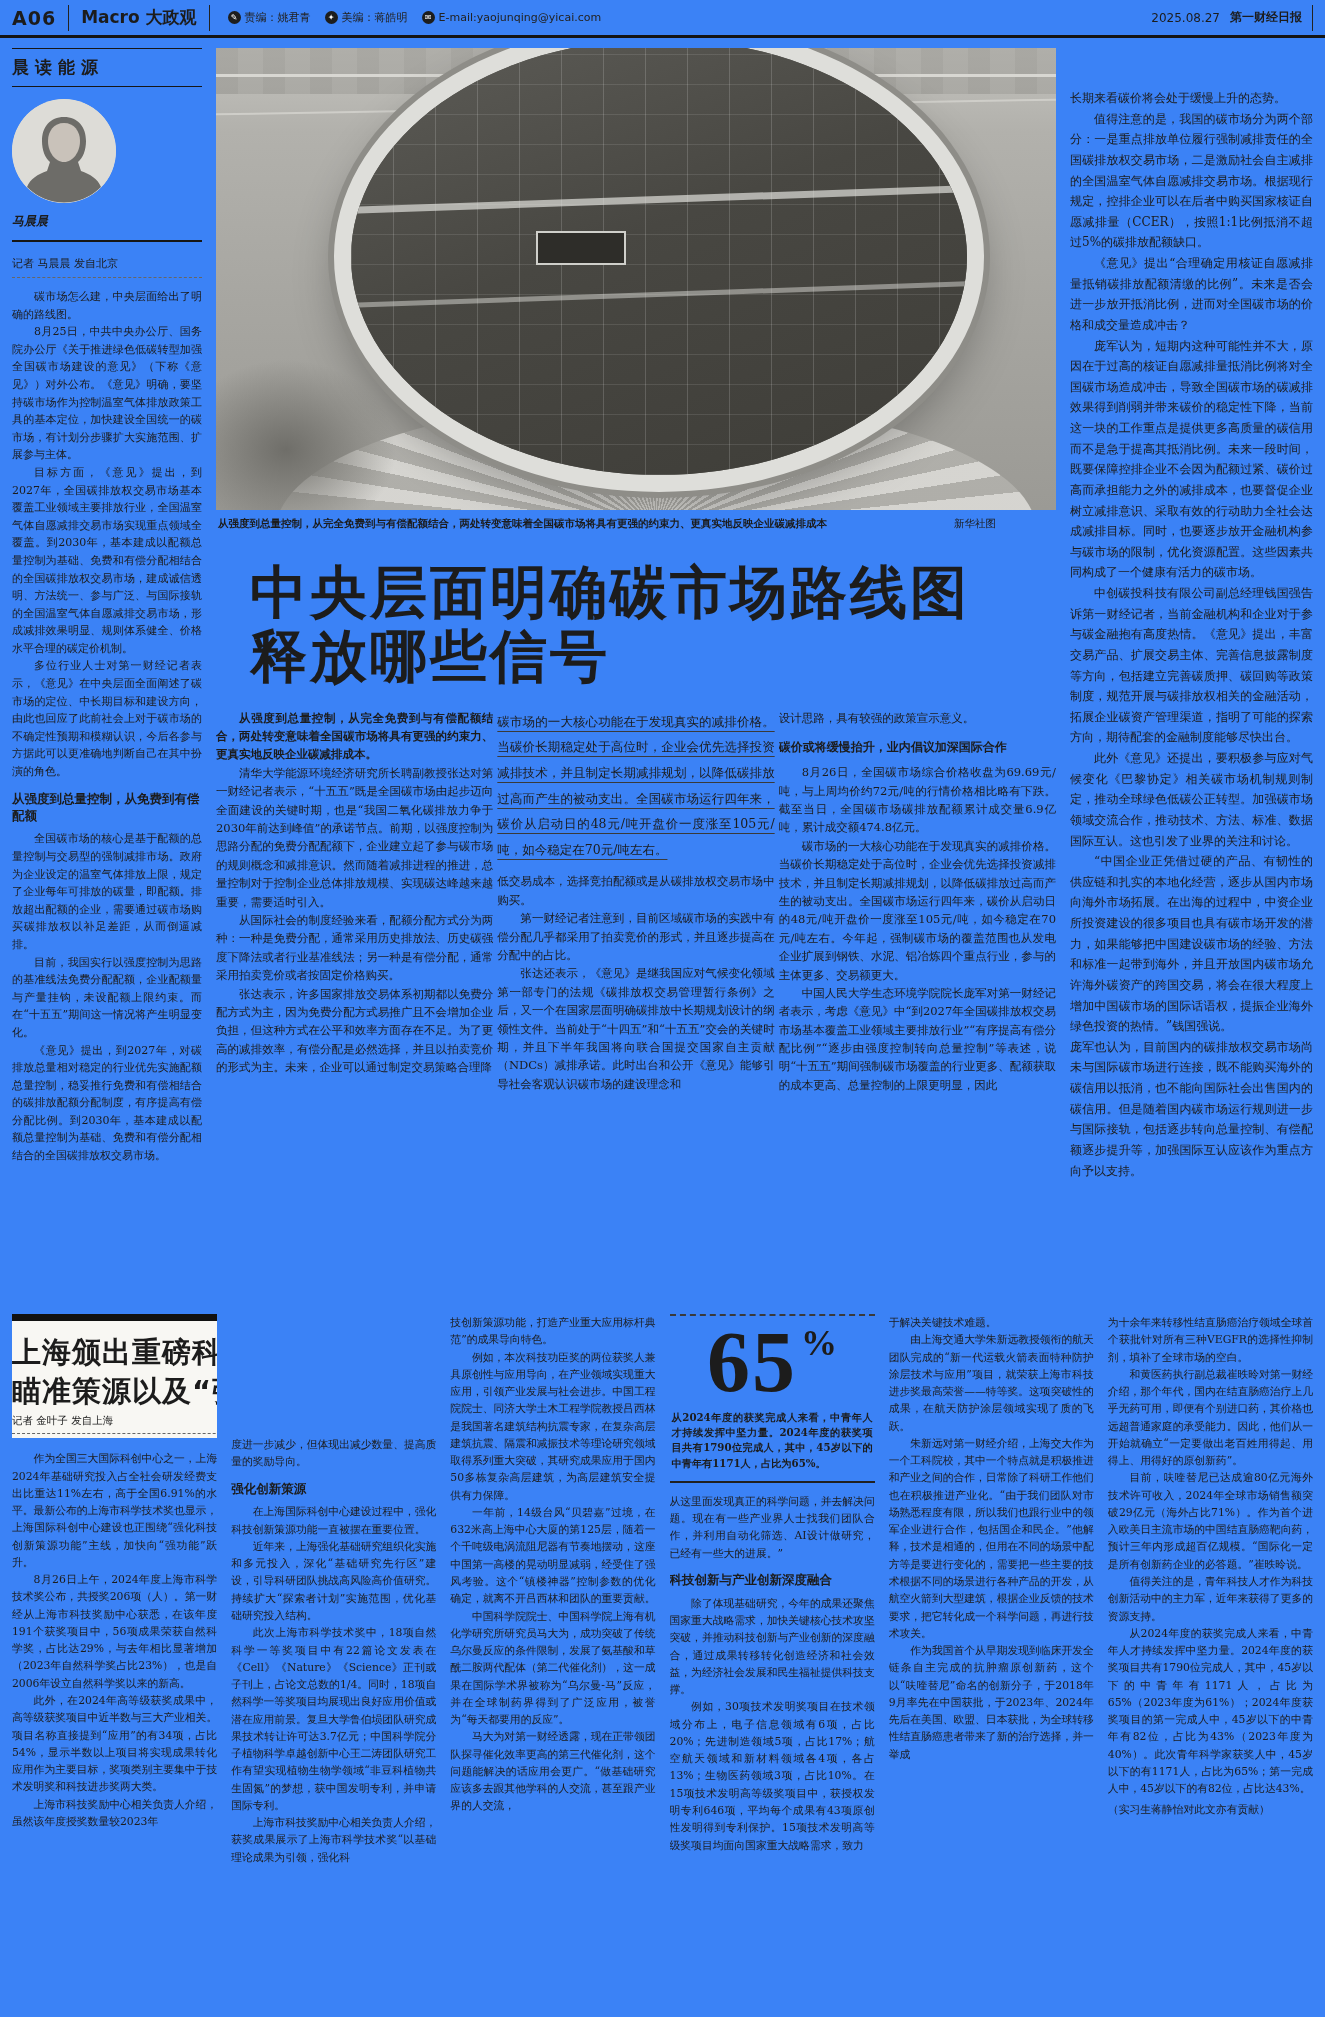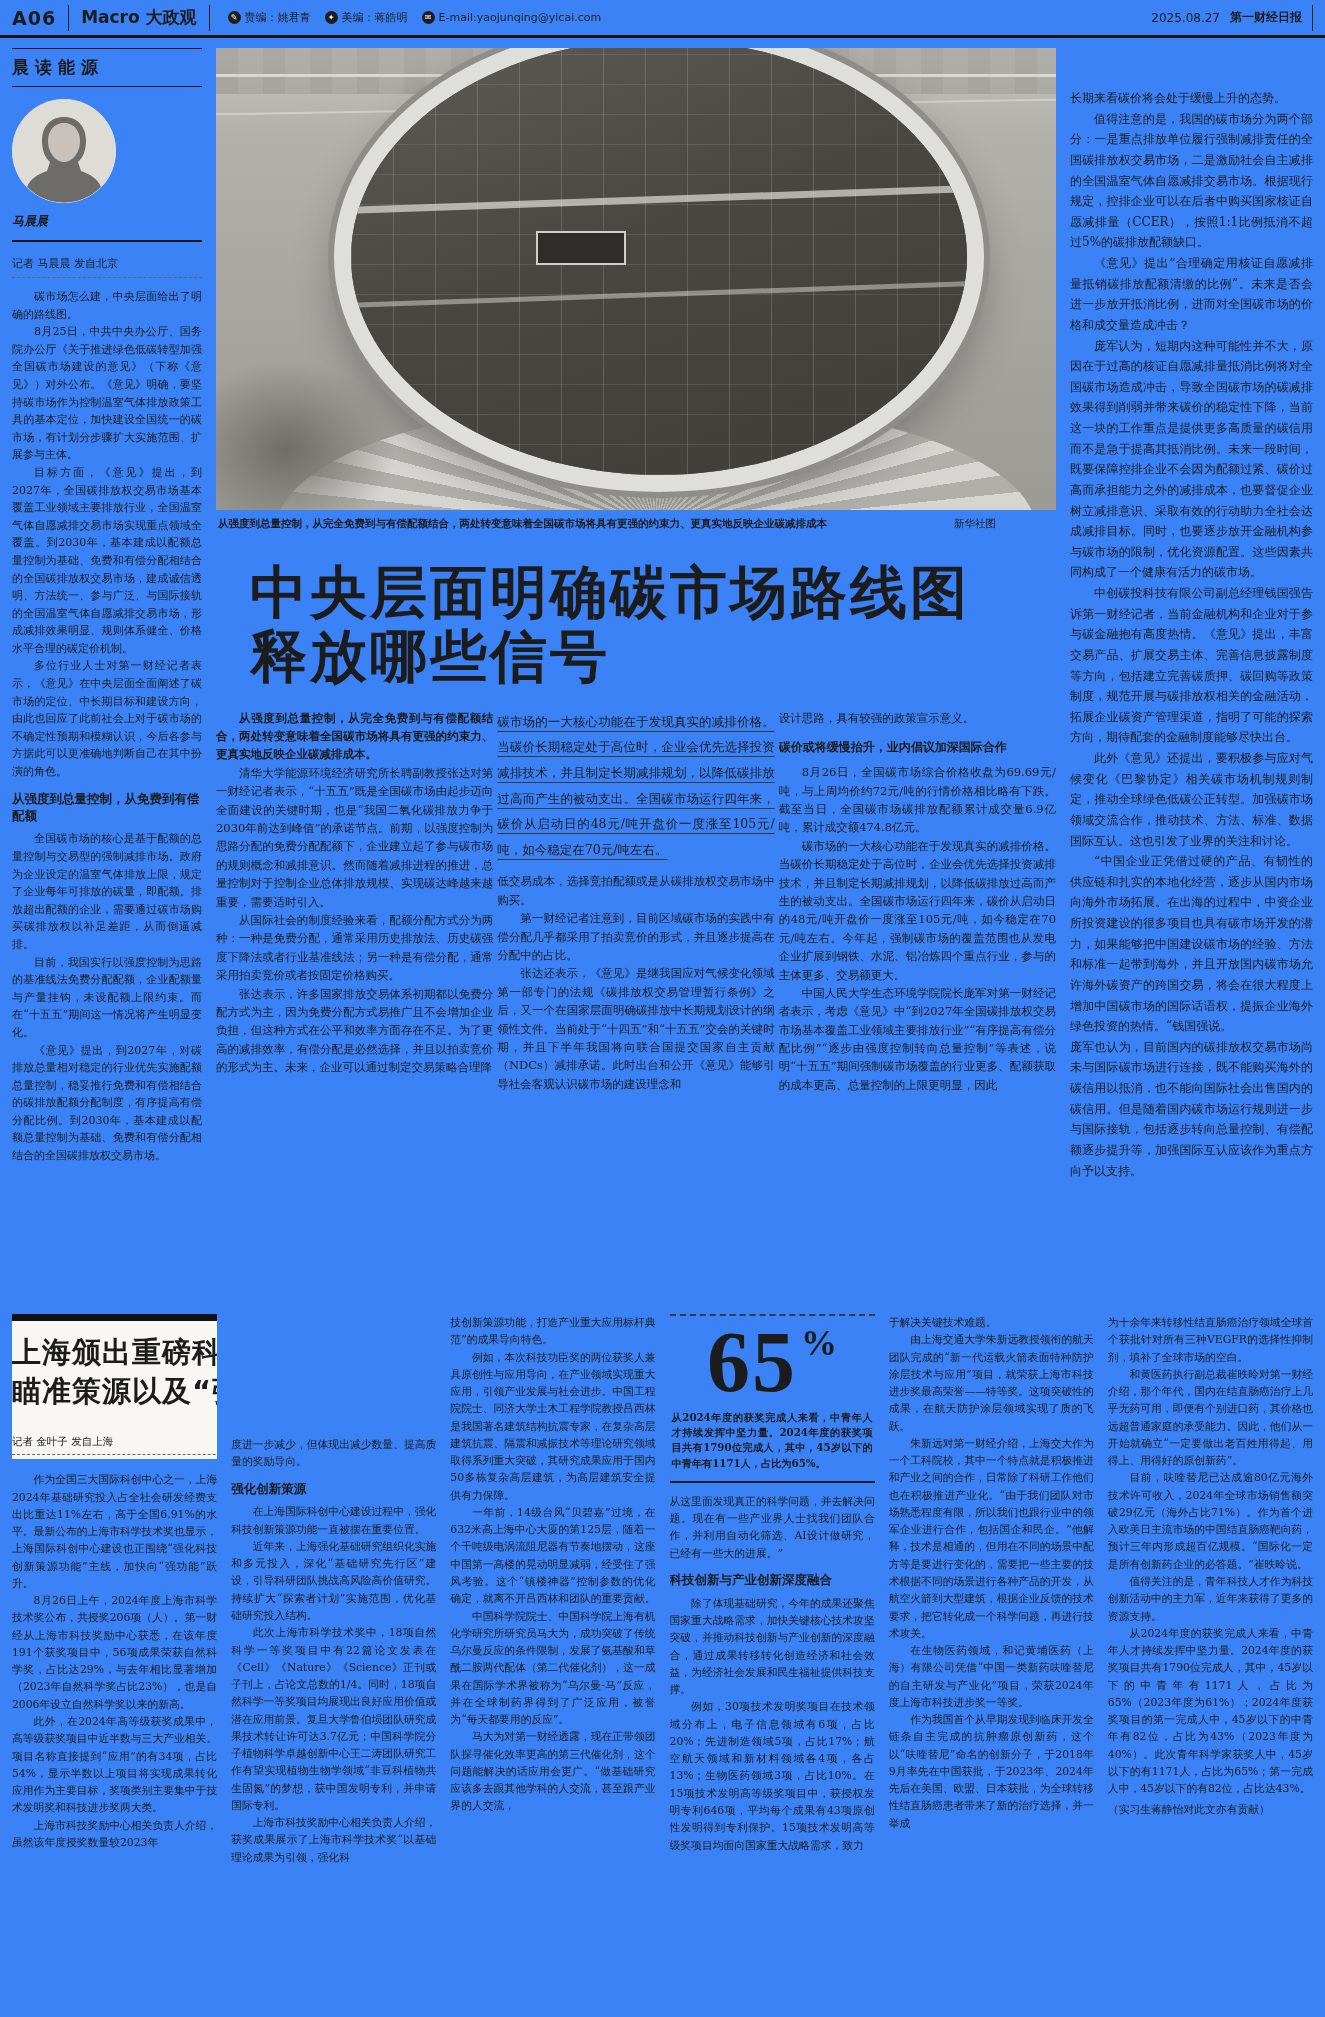--- a/index.html
+++ b/index.html
@@ -97,21 +97,21 @@
   
   .bottom-grid {
     display:flex; gap:14px; padding:12px 12px 0; height:705px; overflow:hidden;
     margin-top:2px;
   }
   .bcol { flex:1; overflow:hidden; }
   .bcol .t { font-size:10.8px; line-height:1.6; }
   .tech-head { position:relative; width:208%; z-index:3; background:#f8f7f3; padding-bottom:4px; }
   .tech-head .bar { width:70%; height:7px; background:#111; margin-bottom:12px; }
   .tech-head .th-line { font-family:"DejaVu Sans","Liberation Sans",sans-serif; font-size:29px; font-weight:900; letter-spacing:1px; line-height:1.35; }
-  .tech-byline { font-size:10.5px; margin-top:24px; padding-bottom:5px; border-bottom:1px dashed #666; width:70%; }
+  .tech-byline { font-size:10.5px; margin-top:3px; padding-bottom:5px; border-bottom:1px dashed #666; width:70%; }
   .tech-col1-body { margin-top:12px; }
   .spacer118 { height:122px; }
   .callout { border-top:2px dashed #3a3a3a; border-bottom:2px solid #202020; padding:6px 2px 10px; margin-bottom:10px; }
   .callout .num-row { display:flex; align-items:flex-start; justify-content:center; font-family:Liberation Serif, serif; }
   .callout .big { font-size:86px; font-weight:900; line-height:.95; letter-spacing:2px; }
   .callout .pct { font-size:36px; font-weight:900; margin-left:4px; }
   .callout .ctext { font-size:10.2px; line-height:1.5; text-align:justify; margin-top:6px; font-weight:600; }
   .fin-credit { margin-top:4px; }
 </style>
 </head>
@@ -277,21 +277,20 @@
       <p class="t">从这里面发现真正的科学问题，并去解决问题。现在有一些产业界人士找我们团队合作，并利用自动化筛选、AI设计做研究，已经有一些大的进展。”</p>
       <h3 class="subhead">科技创新与产业创新深度融合</h3>
       <p class="t ind">除了体现基础研究，今年的成果还聚焦国家重大战略需求，加快关键核心技术攻坚突破，并推动科技创新与产业创新的深度融合，通过成果转移转化创造经济和社会效益，为经济社会发展和民生福祉提供科技支撑。</p>
       <p class="t ind">例如，30项技术发明奖项目在技术领域分布上，电子信息领域有6项，占比20%；先进制造领域5项，占比17%；航空航天领域和新材料领域各4项，各占13%；生物医药领域3项，占比10%。在15项技术发明高等级奖项目中，获授权发明专利646项，平均每个成果有43项原创性发明得到专利保护。15项技术发明高等级奖项目均面向国家重大战略需求，致力</p>
     </div>
 
     <div class="bcol">
       <p class="t">于解决关键技术难题。</p>
       <p class="t ind">由上海交通大学朱新远教授领衔的航天团队完成的“新一代运载火箭表面特种防护涂层技术与应用”项目，就荣获上海市科技进步奖最高荣誉——特等奖。这项突破性的成果，在航天防护涂层领域实现了质的飞跃。</p>
       <p class="t ind">朱新远对第一财经介绍，上海交大作为一个工科院校，其中一个特点就是积极推进和产业之间的合作，日常除了科研工作他们也在积极推进产业化。“由于我们团队对市场熟悉程度有限，所以我们也跟行业中的领军企业进行合作，包括国企和民企。”他解释，技术是相通的，但用在不同的场景中配方等是要进行变化的，需要把一些主要的技术根据不同的场景进行各种产品的开发，从航空火箭到大型建筑，根据企业反馈的技术要求，把它转化成一个科学问题，再进行技术攻关。</p>
-      <p class="t ind">在生物医药领域，和记黄埔医药（上海）有限公司凭借“中国一类新药呋喹替尼的自主研发与产业化”项目，荣获2024年度上海市科技进步奖一等奖。</p>
       <p class="t ind">作为我国首个从早期发现到临床开发全链条自主完成的抗肿瘤原创新药，这个以“呋喹替尼”命名的创新分子，于2018年9月率先在中国获批，于2023年、2024年先后在美国、欧盟、日本获批，为全球转移性结直肠癌患者带来了新的治疗选择，并一举成</p>
     </div>
 
     <div class="bcol">
       <p class="t">为十余年来转移性结直肠癌治疗领域全球首个获批针对所有三种VEGFR的选择性抑制剂，填补了全球市场的空白。</p>
       <p class="t ind">和黄医药执行副总裁崔昳昤对第一财经介绍，那个年代，国内在结直肠癌治疗上几乎无药可用，即便有个别进口药，其价格也远超普通家庭的承受能力。因此，他们从一开始就确立“一定要做出老百姓用得起、用得上、用得好的原创新药”。</p>
       <p class="t ind">目前，呋喹替尼已达成逾80亿元海外技术许可收入，2024年全球市场销售额突破29亿元（海外占比71%）。作为首个进入欧美日主流市场的中国结直肠癌靶向药，预计三年内形成超百亿规模。“国际化一定是所有创新药企业的必答题。”崔昳昤说。</p>
       <p class="t ind">值得关注的是，青年科技人才作为科技创新活动中的主力军，近年来获得了更多的资源支持。</p>
       <p class="t ind">从2024年度的获奖完成人来看，中青年人才持续发挥中坚力量。2024年度的获奖项目共有1790位完成人，其中，45岁以下的中青年有1171人，占比为65%（2023年度为61%）；2024年度获奖项目的第一完成人中，45岁以下的中青年有82位，占比为43%（2023年度为40%）。此次青年科学家获奖人中，45岁以下的有1171人，占比为65%；第一完成人中，45岁以下的有82位，占比达43%。</p>
       <p class="t fin-credit">（实习生蒋静怡对此文亦有贡献）</p>

